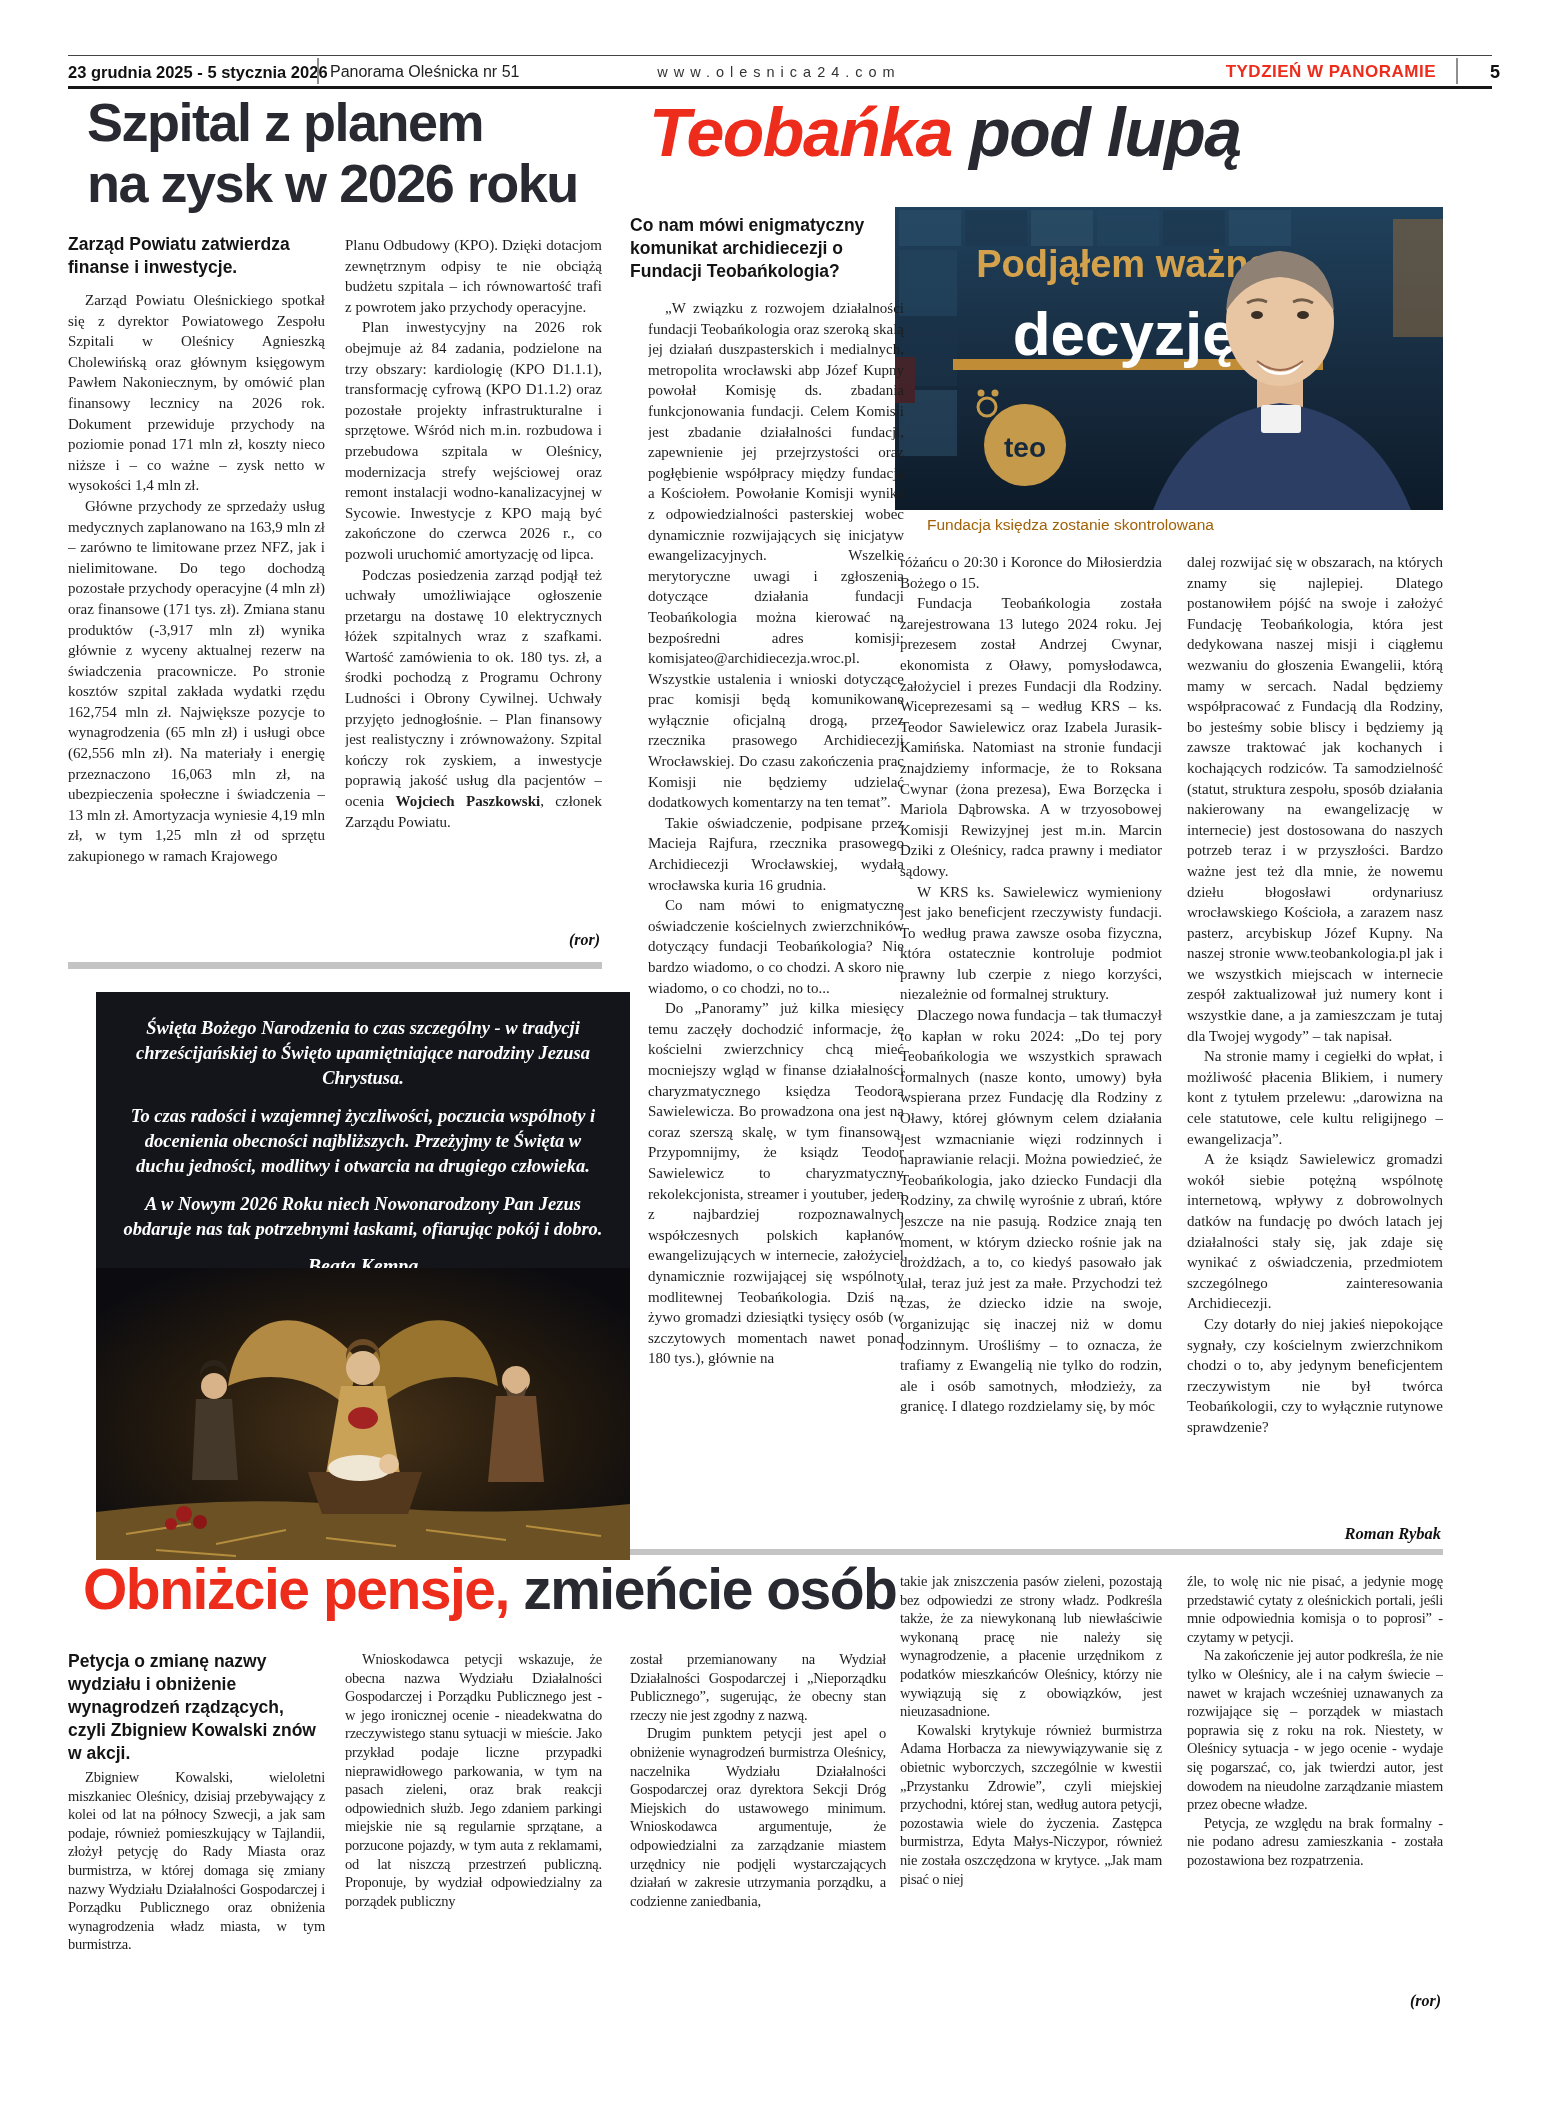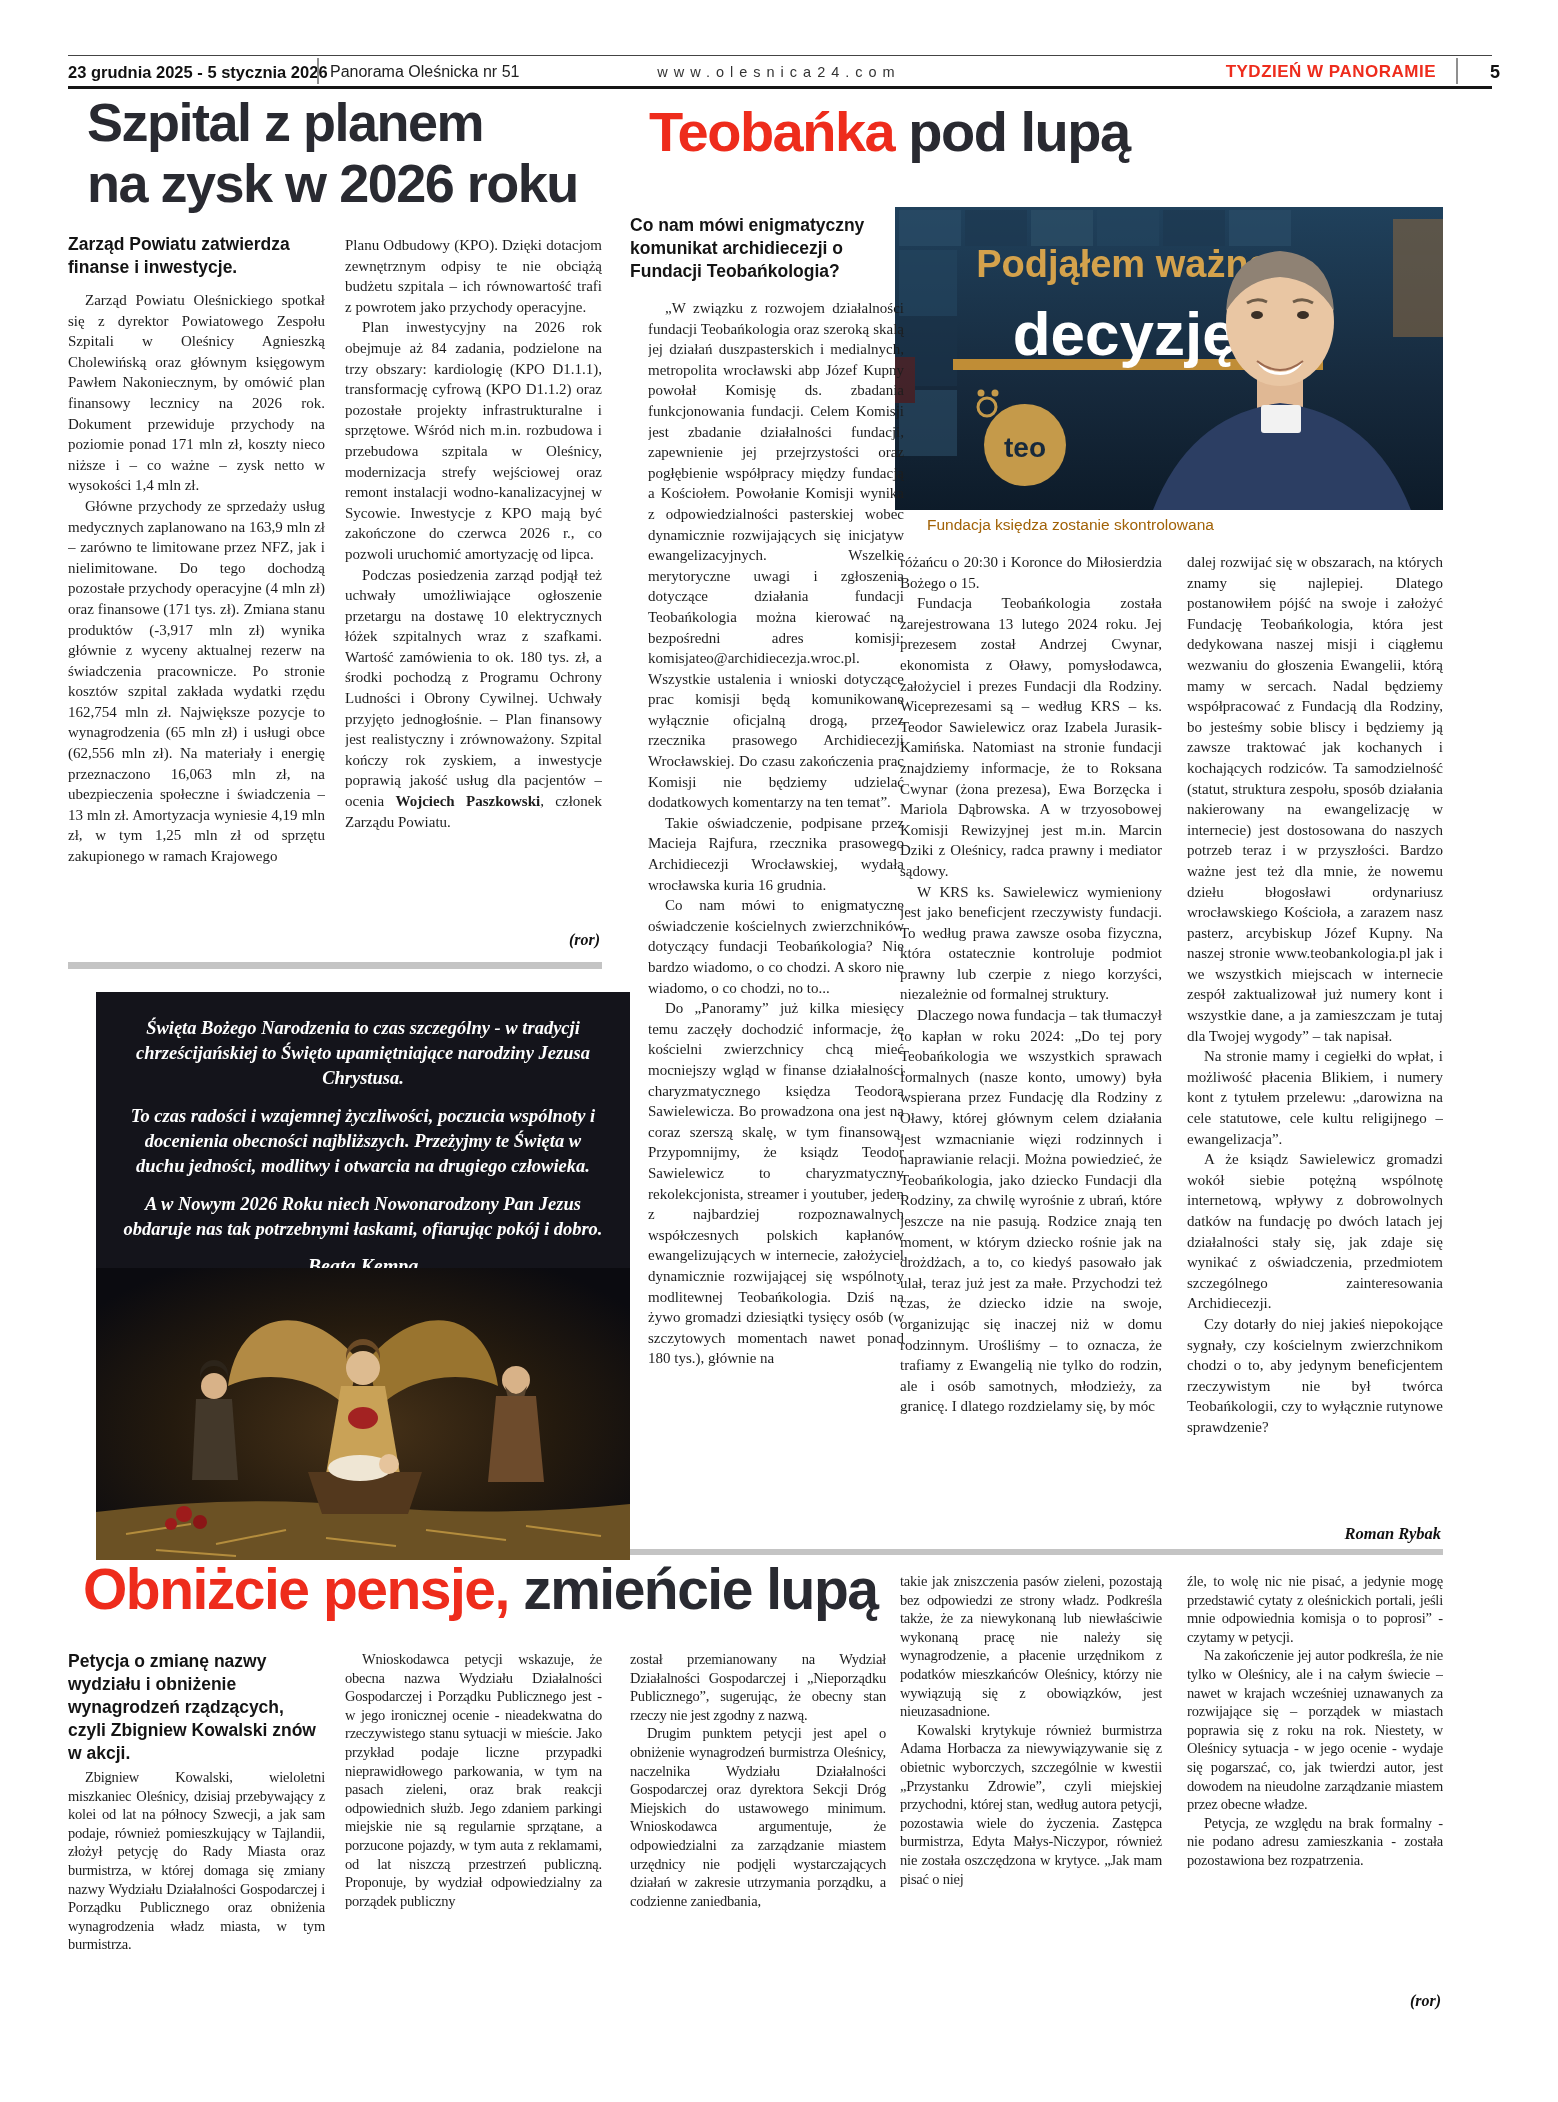--- a/index.html
+++ b/index.html
@@ -35,21 +35,21 @@
   .wishes .para{margin:0 0 13px 0;font-family:"Liberation Serif",serif;font-style:italic;font-weight:bold;
                 font-size:18.5px;line-height:25px;color:#ffffff;text-align:center;text-indent:0;}
   .wishes-sig{font-family:"Liberation Serif",serif;font-style:italic;font-weight:bold;font-size:20px;
               color:#fff;text-align:center;margin-top:6px;}
   .nativity{position:absolute;left:0;bottom:0;}
   
   .a2-photo{position:absolute;left:895px;top:207px;width:548px;height:303px;overflow:hidden;}
   .a2-caption{position:absolute;left:927px;top:516px;width:548px;font-size:15.5px;color:#a16207;}
   
   .h1-a1{left:64px;top:92px;font-size:54px;line-height:61px;}
-  .h1-a2{left:626px;top:96px;font-size:56px;line-height:72px;}
+  .h1-a2{left:626px;top:96px;font-size:68px;line-height:72px;font-style:italic;}
   .h1-a3{left:60px;top:1558px;font-size:57px;line-height:62px;}
 </style>
 </head>
 <body>
 
 <div class="page">
 
   <div class="rule" style="left:68px;top:55px;width:1424px;height:1px;"></div>
   <div class="hdr-item hdr-date">23 grudnia 2025 - 5 stycznia 2026</div>
   <div class="hdr-sep" style="left:317px;"></div>
@@ -221,21 +221,21 @@
         <p class="para cont">dalej rozwijać się w obszarach, na których znamy się najlepiej. Dlatego postanowiłem pójść na swoje i założyć Fundację Teobańkologia, która jest dedykowana naszej misji i ciągłemu wezwaniu do głoszenia Ewangelii, którą mamy w sercach. Nadal będziemy współpracować z Fundacją dla Rodziny, bo jesteśmy sobie bliscy i będziemy ją zawsze traktować jak kochanych i kochających rodziców. Ta samodzielność (statut, struktura zespołu, sposób działania nakierowany na ewangelizację w internecie) jest dostosowana do naszych potrzeb teraz i w przyszłości. Bardzo ważne jest też dla mnie, że nowemu dziełu błogosławi ordynariusz wrocławskiego Kościoła, a zarazem nasz pasterz, arcybiskup Józef Kupny. Na naszej stronie www.teobankologia.pl jak i we wszystkich miejscach w internecie zespół zaktualizował już numery kont i wszystkie dane, a ja zamieszczam je tutaj dla Twojej wygody” – tak napisał.</p>
         <p class="para">Na stronie mamy i cegiełki do wpłat, i możliwość płacenia Blikiem, i numery kont z tytułem przelewu: „darowizna na cele statutowe, cele kultu religijnego – ewangelizacja”.</p>
         <p class="para">A że ksiądz Sawielewicz gromadzi wokół siebie potężną wspólnotę internetową, wpływy z dobrowolnych datków na fundację po dwóch latach jej działalności stały się, jak zdaje się wynikać z oświadczenia, przedmiotem szczególnego zainteresowania Archidiecezji.</p>
         <p class="para">Czy dotarły do niej jakieś niepokojące sygnały, czy kościelnym zwierzchnikom chodzi o to, aby jedynym beneficjentem rzeczywistym nie był twórca Teobańkologii, czy to wyłącznie rutynowe sprawdzenie?</p>
       </div>
     <div class="author-line">Roman Rybak</div>
   </div>
 
   <div class="divider" style="left:630px;top:1549px;width:813px;height:6px;"></div>
 
-  <div class="headline h1-a3"><span class="red">Obniżcie pensje,</span><span> zmieńcie lupą</span></div>
+  <div class="headline h1-a3"><span class="red">Obniżcie pensje,</span><span> zmieńcie osób</span></div>
 
   <div class="lead" style="left:68px;top:1650px;width:257px;">Petycja o zmianę nazwy wydziału i obniżenie wynagrodzeń rządzących, czyli Zbigniew Kowalski znów w akcji.</div>
 
   <div class="col narrow" style="left:68px;top:1768px;width:257px;height:238px;">
     <div>
         <p class="para">Zbigniew Kowalski, wieloletni miszkaniec Oleśnicy, dzisiaj przebywający z kolei od lat na północy Szwecji, a jak sam podaje, również pomieszkujący w Tajlandii, złożył petycję do Rady Miasta oraz burmistrza, w której domaga się zmiany nazwy Wydziału Działalności Gospodarczej i Porządku Publicznego oraz obniżenia wynagrodzenia władz miasta, w tym burmistrza.</p>
       </div>
   </div>
   <div class="col narrow" style="left:345px;top:1650px;width:257px;height:356px;">
     <div>

